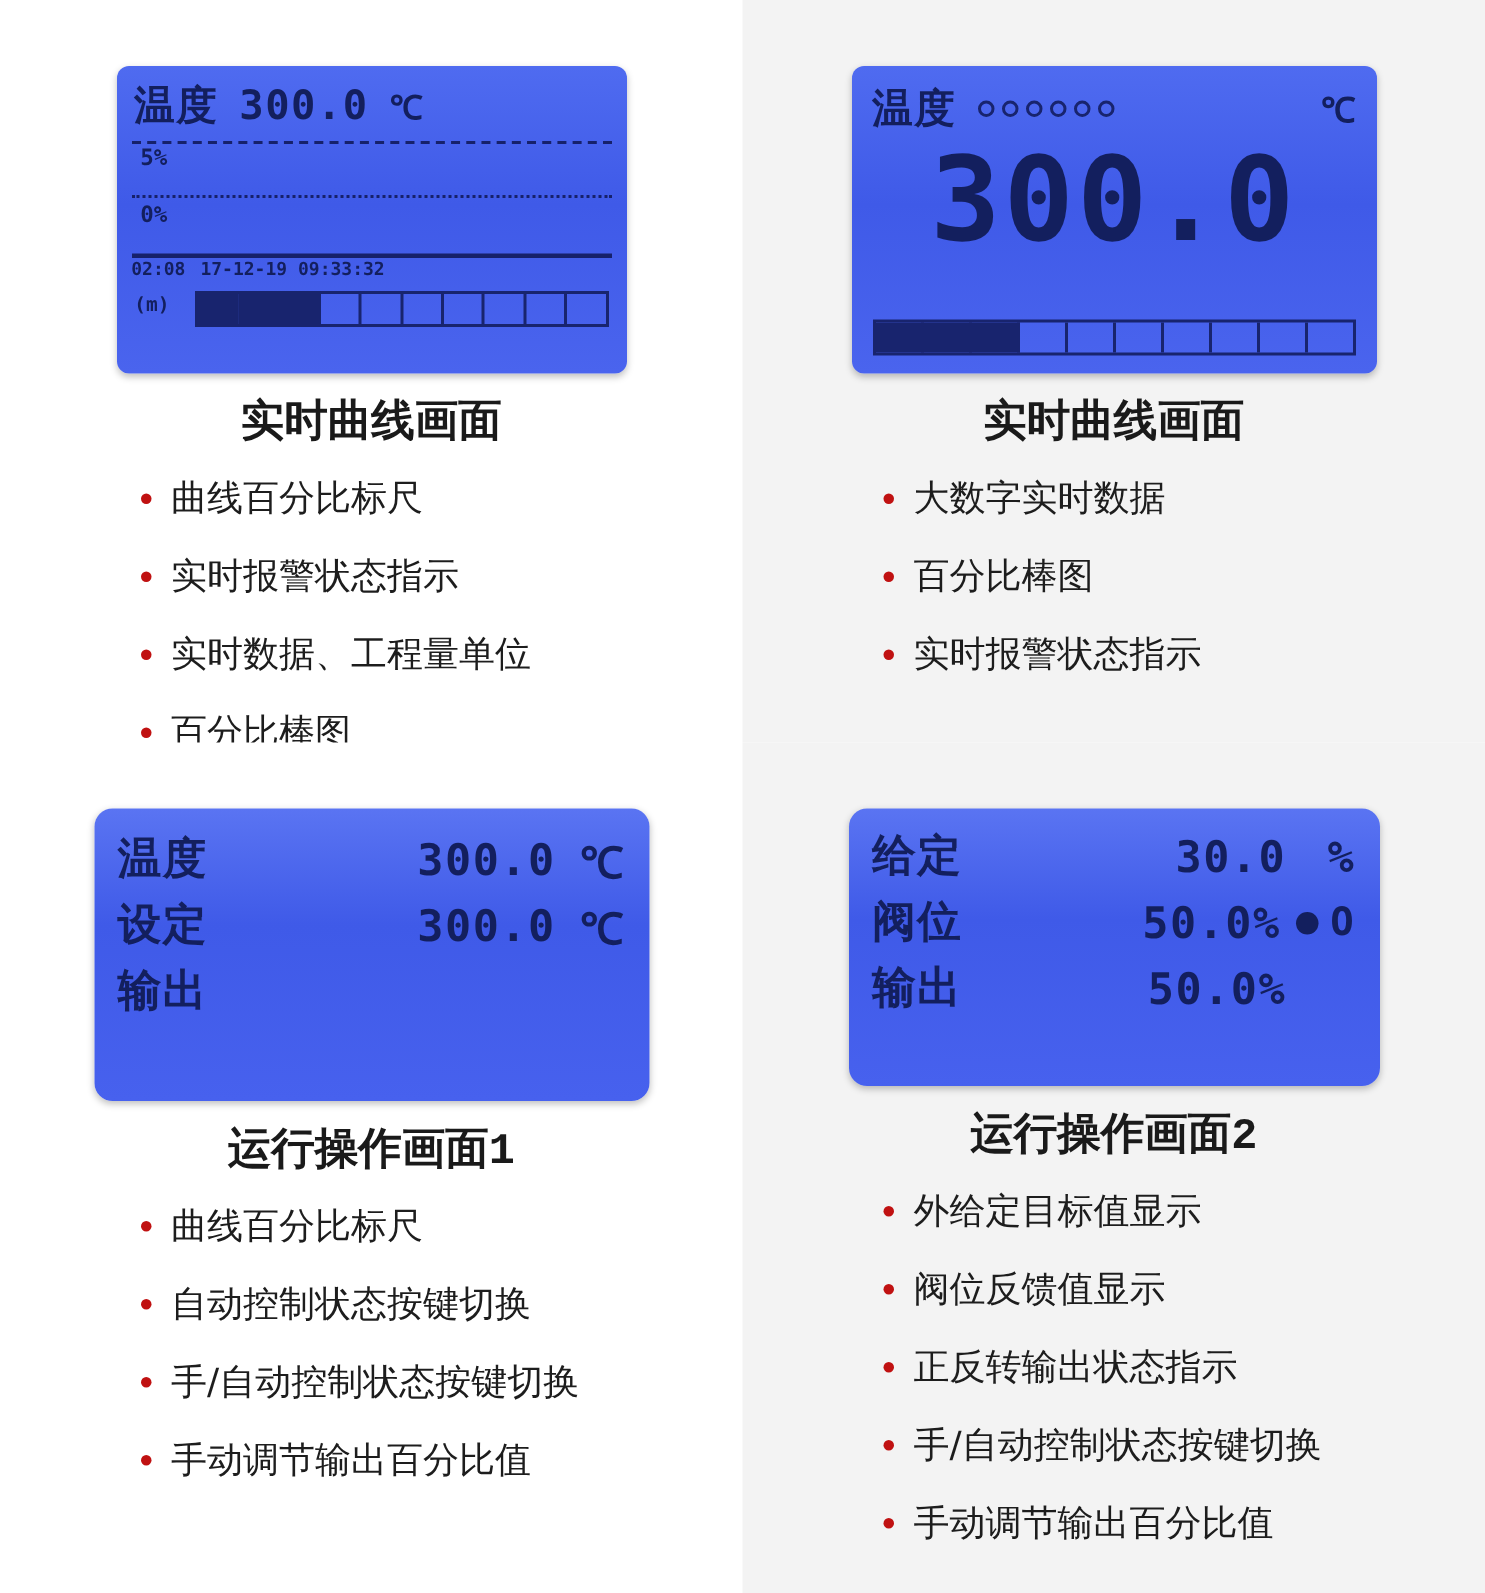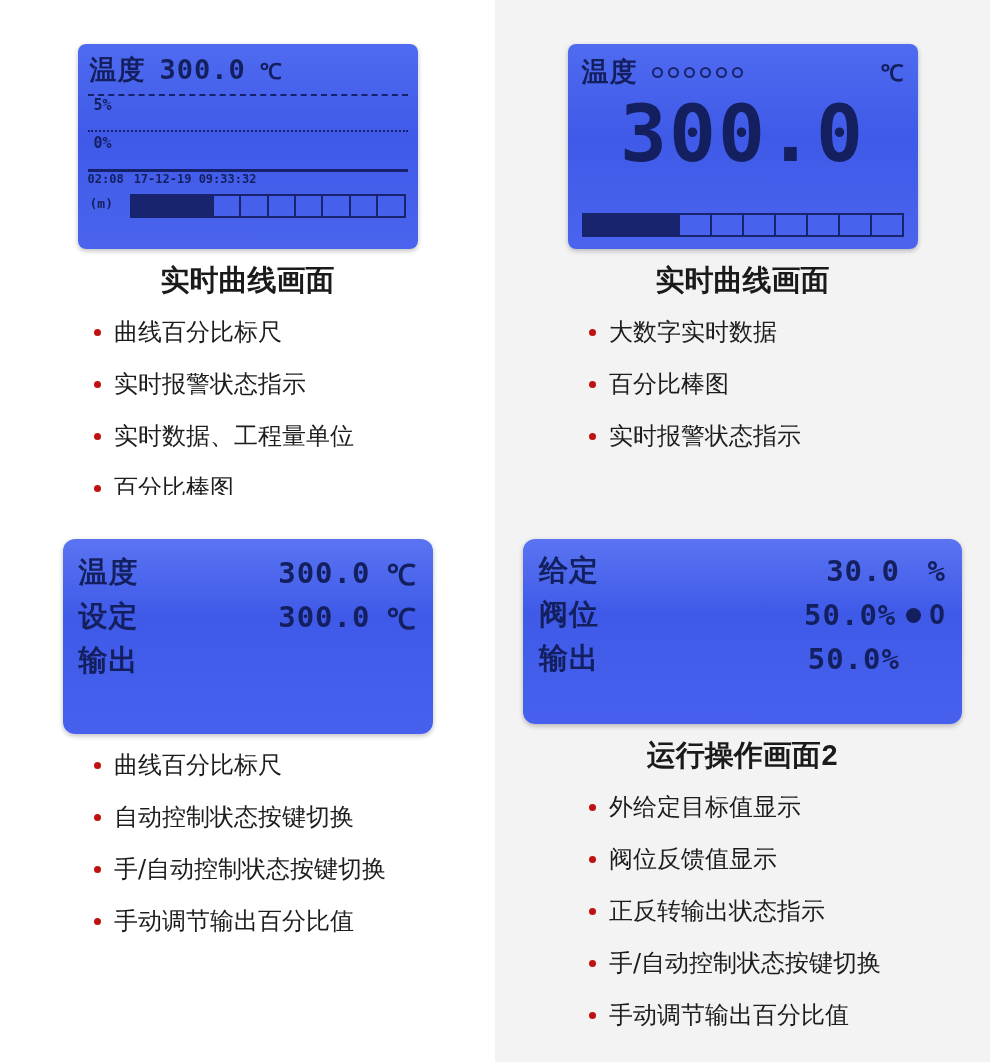--- a/index.html
+++ b/index.html
@@ -36,21 +36,21 @@
     box-shadow:0 2px 5px rgba(0,0,0,.25);
     position:relative;
     overflow:hidden;
     font-family:"DejaVu Sans Mono","Liberation Mono",monospace;
     color:#13205f;
   }
   .lcd.curve{width:340px;height:205px;}
   .lcd.bar{width:350px;height:205px;}
   .lcd.op{width:370px;height:195px;border-radius:12px;
          background:linear-gradient(180deg,#5a74f2 0%,#3f5ae8 40%,#4761ee 100%);}
-  .lcd.op2{width:439px;height:185px;border-radius:12px;
+  .lcd.op2{width:354px;height:185px;border-radius:12px;
          background:linear-gradient(180deg,#5a74f2 0%,#3f5ae8 40%,#4761ee 100%);}
 
   
   .c-top{
     display:flex;align-items:baseline;gap:14px;
     padding:8px 12px 0 12px;
   }
   .c-title{font-family:"DejaVu Sans","Liberation Sans",sans-serif;font-weight:bold;font-size:27px;letter-spacing:1px;color:#131f5e;}
   .c-val{font-size:27px;font-weight:bold;color:#131f5e;letter-spacing:1px;}
   .c-unit{font-size:22px;font-weight:bold;color:#131f5e;}
@@ -233,20 +233,21 @@
           <span class="op-lab">设定</span>
           <span class="op-num">300.0</span>
           <span class="op-u">℃</span>
         </div>
         <div class="op-row">
           <span class="op-lab">输出</span>
           <span class="op-u"></span>
         </div>
       </div>
     </div>
+    <div class="caption">运行操作画面1</div>
     <ul class="feat">
       <li>曲线百分比标尺</li>
       <li>自动控制状态按键切换</li>
       <li>手/自动控制状态按键切换</li>
       <li>手动调节输出百分比值</li>
     </ul>
   </div>
 
   <div class="cell br">
     <div class="lcd-wrap">

